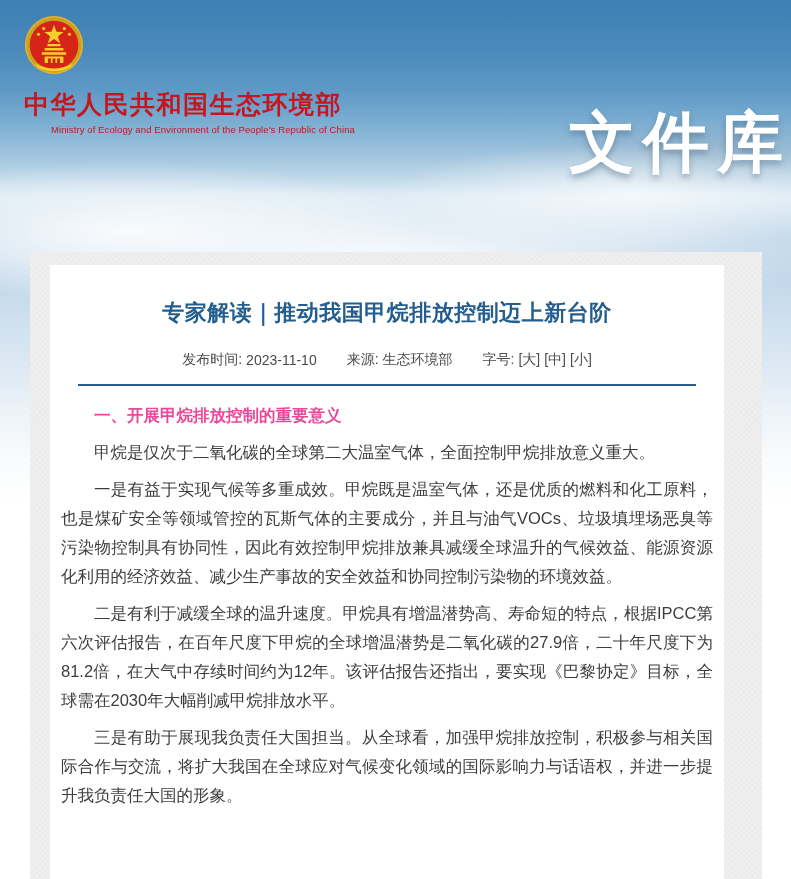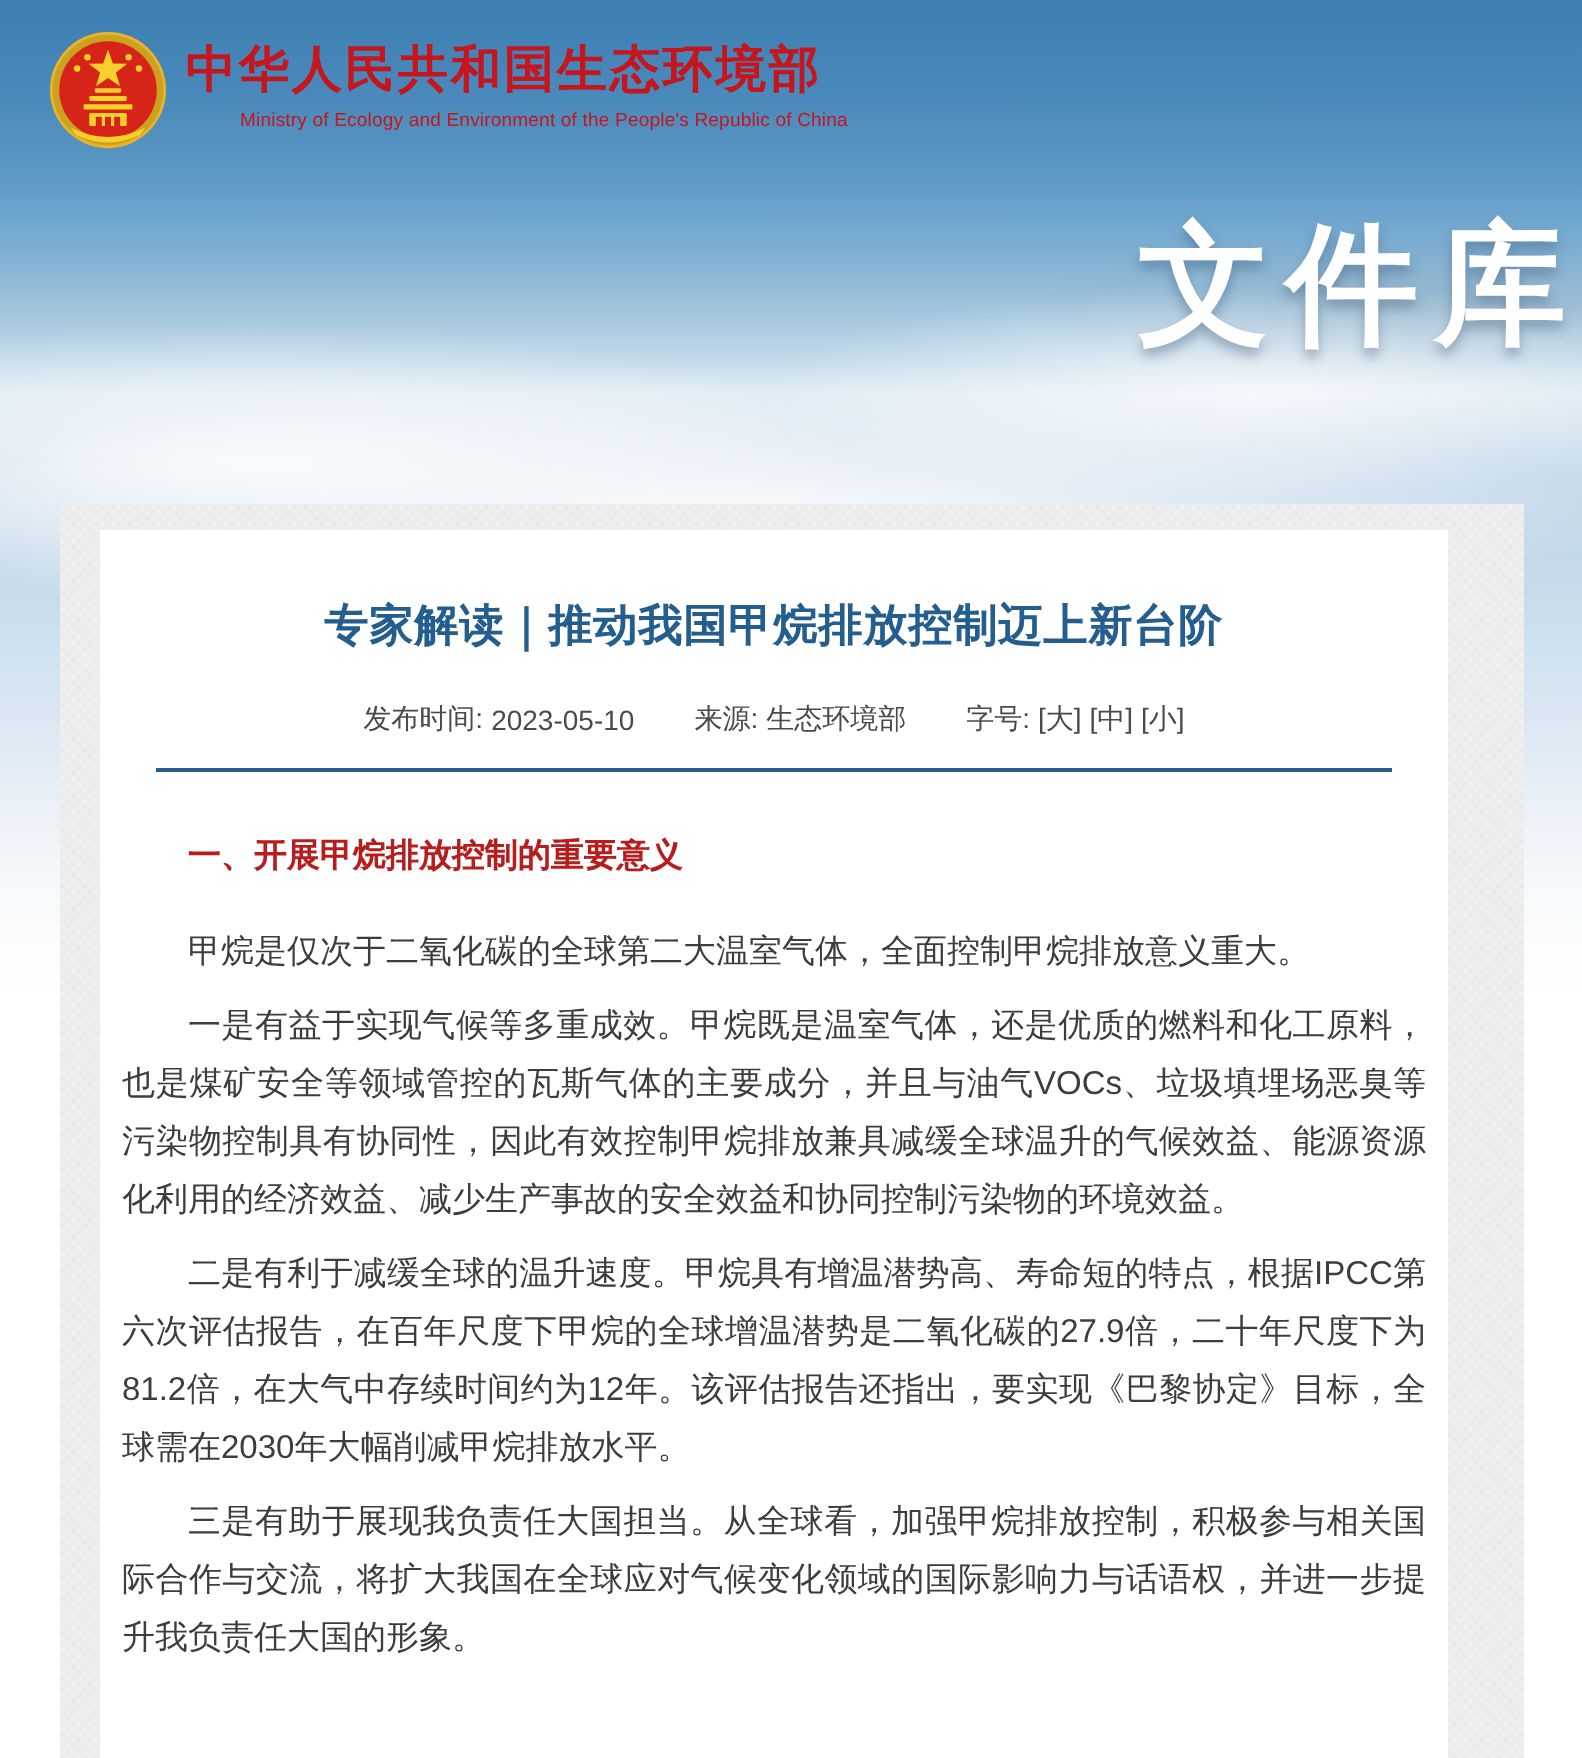--- a/index.html
+++ b/index.html
@@ -22,21 +22,21 @@
       radial-gradient(35% 8% at 88% 22%, rgba(140,160,178,0.30), rgba(140,160,178,0) 70%),
       linear-gradient(180deg,
         #3d7fb3 0%, #4a89bb 7%, #5f9ac6 13%, #7fb0d3 18%,
         #a8c9e0 23%, #d9e8f2 28%, #c9dcec 33%, #c3d8ea 40%,
         #d3e3f0 48%, #e6eef6 56%, #f7fafc 64%, #ffffff 72%);
   }
 
   
   .page-header {
     position: absolute; top: 15px; left: 24px; z-index: 3;
-    display: flex; align-items: flex-start; gap: 9px;
+    display: flex; align-items: flex-start; gap: 9px; flex-direction: column;
   }
   .emblem { width: 60px; height: 60px; display: block; }
   .ministry-names { padding-top: 7px; }
   .ministry-cn {
     font-size: 25px; font-weight: bold; color: #c5161d;
     letter-spacing: 1.5px; line-height: 1.1;
   }
   .ministry-en {
     font-size: 9.5px; color: #c5161d; margin-top: 5px; letter-spacing: 0.1px; padding-left: 27px;
   }
@@ -74,21 +74,21 @@
   }
   .meta-group { display: flex; align-items: center; gap: 4px; white-space: nowrap; }
   .fs-opt { cursor: pointer; }
 
   .head-rule { margin: 15px 28px 0; border: none; border-top: 2px solid #2a5d8c; }
 
   .article-body {
     padding: 7px 11px 0; font-size: 16.5px; line-height: 29px; color: #3d3d3d;
   }
   .body-p { margin: 8px 0; text-indent: 2em; text-align: justify; }
-  .sec-heading { margin: 20px 0; text-indent: 2em; font-weight: bold; color: #b91c1c; text-align: justify; font-family: Liberation Serif, serif; }
+  .sec-heading { margin: 8px 0; text-indent: 2em; font-weight: bold; color: #ec4899; text-align: justify; }
   .doc-link { color: #3533d6; text-decoration: underline; cursor: pointer; }
 </style>
 </head>
 <body>
 
 <div class="sky"></div>
 
 <div class="page-header">
   <span>
     <svg class="emblem" viewBox="0 0 64 64" aria-hidden="true">
@@ -119,21 +119,21 @@
 <div class="banner-title">文件库</div>
 
 <div class="content-wrap">
   <div class="card">
 
     <h1 class="article-title">专家解读｜推动我国甲烷排放控制迈上新台阶</h1>
 
     <div class="meta-row">
       <span class="meta-group">
         <span>发布时间:</span>
-        <span>2023-05-10</span>
+        <span>2023-11-10</span>
       </span>
       <span class="meta-group">
         <span>来源:</span>
         <span>生态环境部</span>
       </span>
       <span class="meta-group">
         <span>字号:</span>
         <span class="fs-opt">[大]</span>
         <span class="fs-opt">[中]</span>
         <span class="fs-opt">[小]</span>

